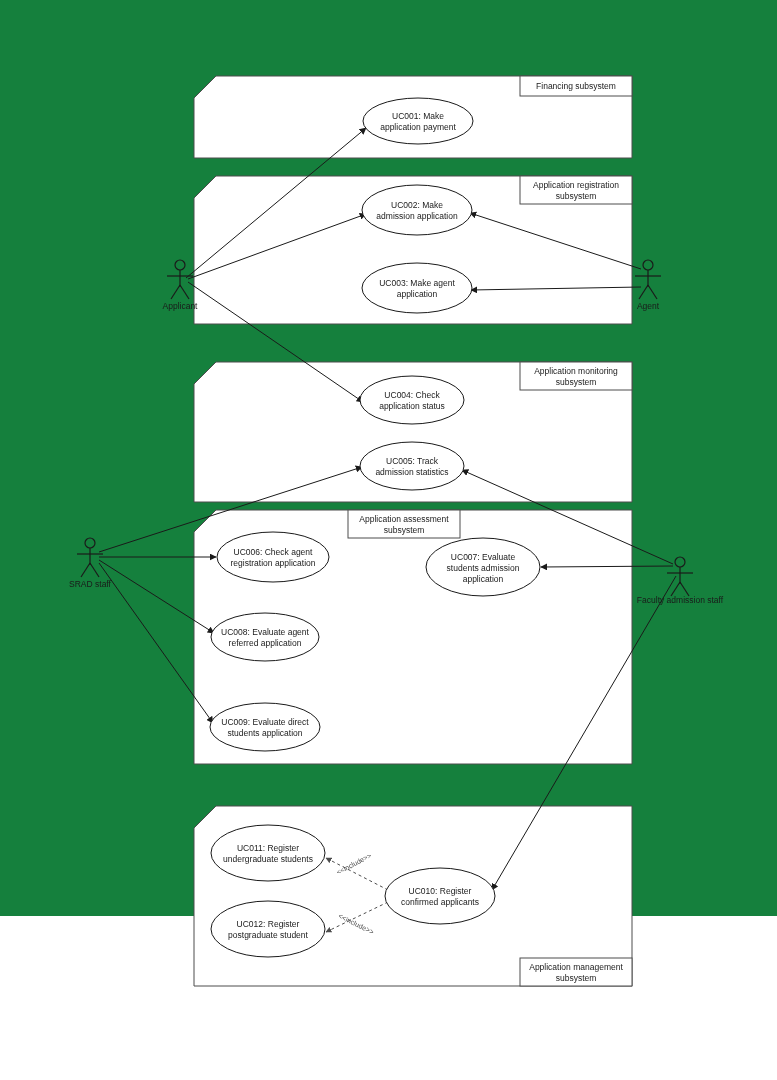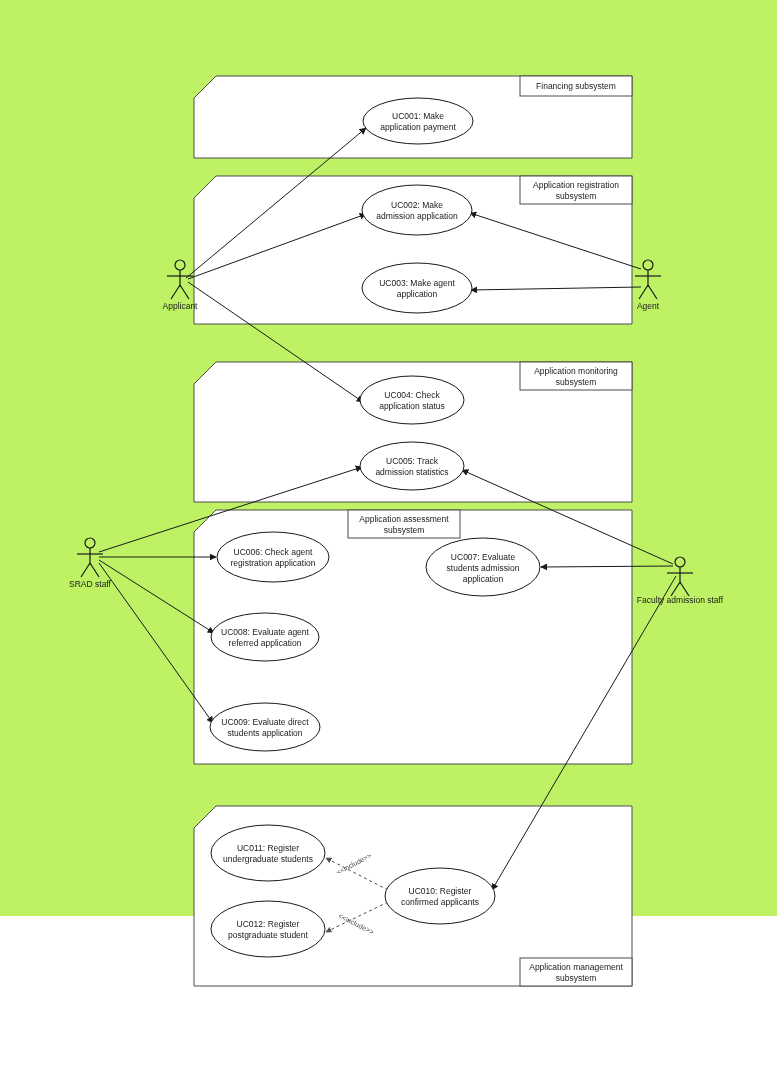--- a/index.html
+++ b/index.html
@@ -1,19 +1,19 @@
 <!DOCTYPE html>
 <html><head>
 <meta charset="utf-8">
 <title>UML Use Case Diagram</title>
 <style>
   html,body{margin:0;padding:0;background:#ffffff;}
   body{width:777px;height:1080px;overflow:hidden;
        font-family:"Liberation Sans", sans-serif;}
-  #canvas-wrap{position:relative;width:777px;height:916px;background:#bef264;}
+  #canvas-wrap{position:relative;width:777px;height:916px;background:#15803d;}
   svg#diagram{display:block;width:777px;height:1080px;}
   .pkg-border{fill:#ffffff;stroke:#4d4d4d;stroke-width:1;}
   .pkg-tab{fill:#ffffff;stroke:#4d4d4d;stroke-width:1;}
   .uc-ellipse{fill:#ffffff;stroke:#1a1a1a;stroke-width:1;}
   .assoc{stroke:#1a1a1a;stroke-width:1;fill:none;}
   .include-line{stroke:#4d4d4d;stroke-width:1;fill:none;stroke-dasharray:3 3;}
   .actor-shape{stroke:#1a1a1a;stroke-width:1.2;fill:none;}
   text{font-family:"Liberation Sans", sans-serif;fill:#1a1a1a;}
   .pkg-label{font-size:8.5px;text-anchor:middle;}
   .uc-label{font-size:8.5px;text-anchor:middle;}

